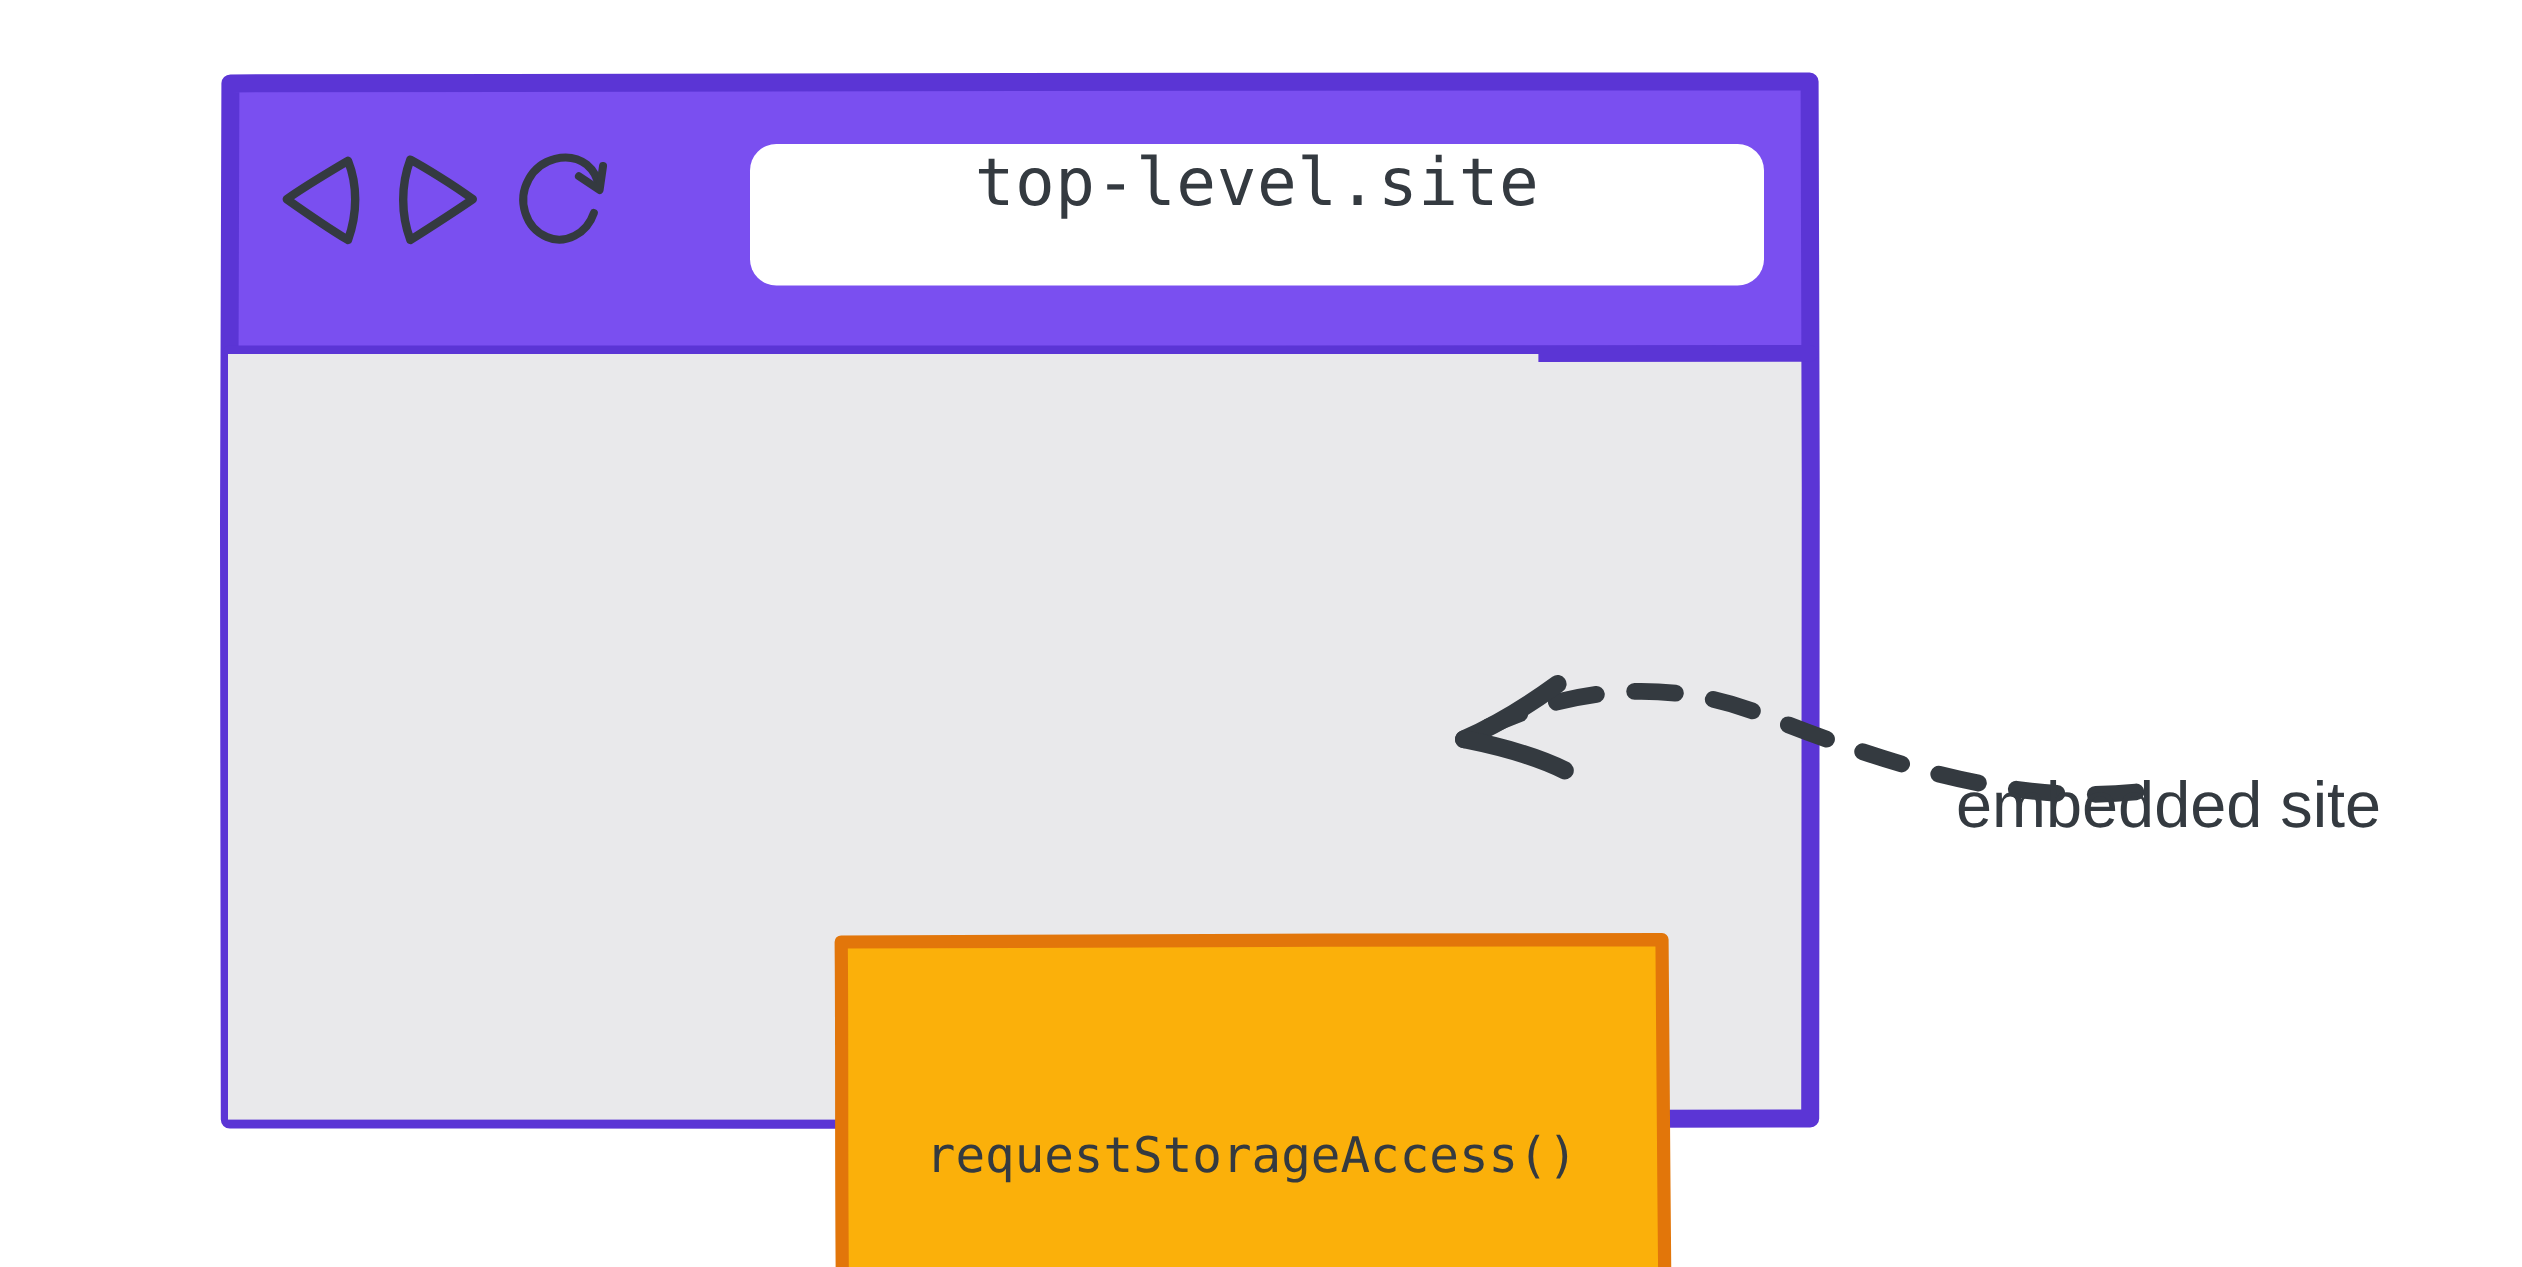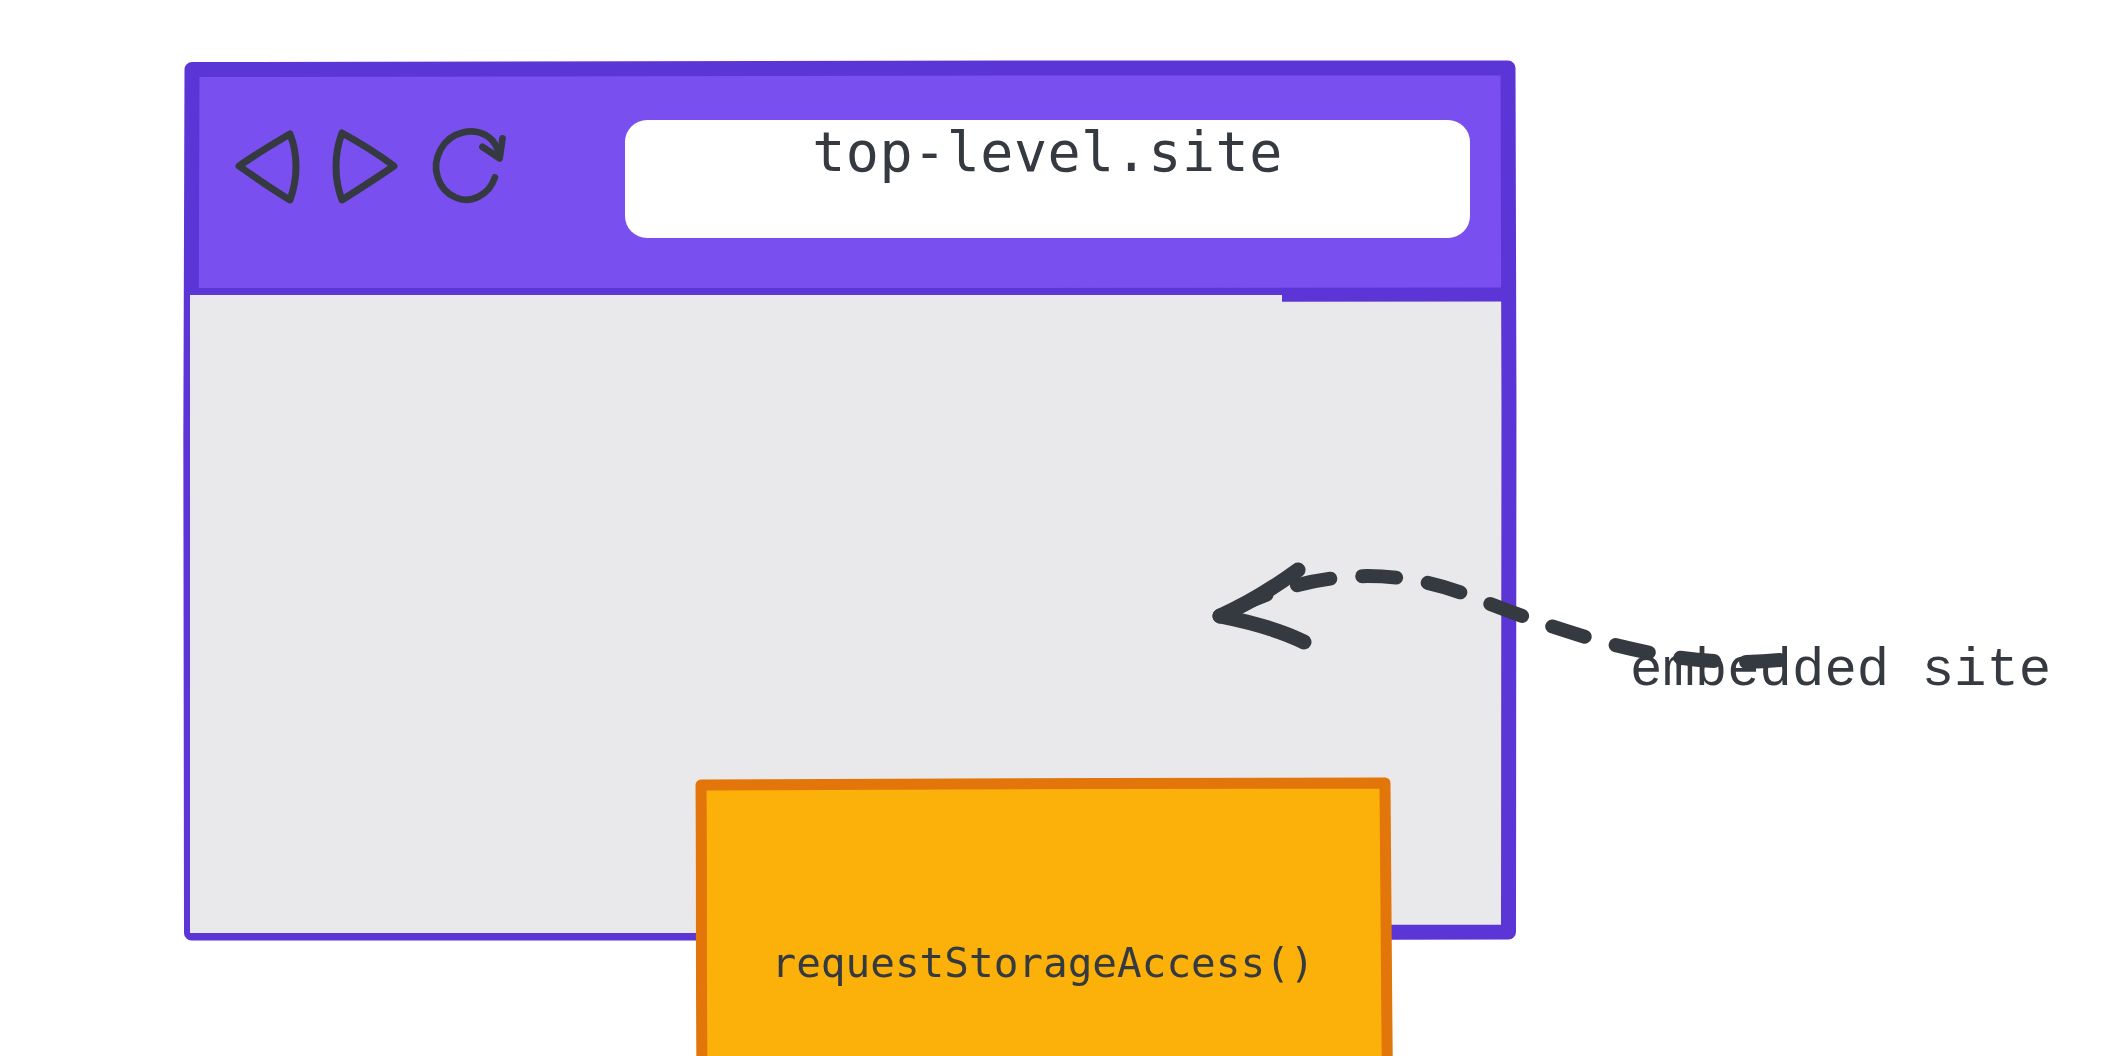--- a/index.html
+++ b/index.html
@@ -137,21 +137,21 @@
     top: 520px;
     width: 700px;
     height: 190px;
     overflow: visible;
   }
 
   .annotation-text {
     position: absolute;
     left: 1630px;
     top: 640px;
-    font-family: Liberation Mono, monospace;
+    font-family: Liberation Sans, sans-serif;
     font-size: 54px;
     color: #343a40;
     white-space: nowrap;
   }
 </style>
 </head>
 <body>
 
 <div id="stage">
 

